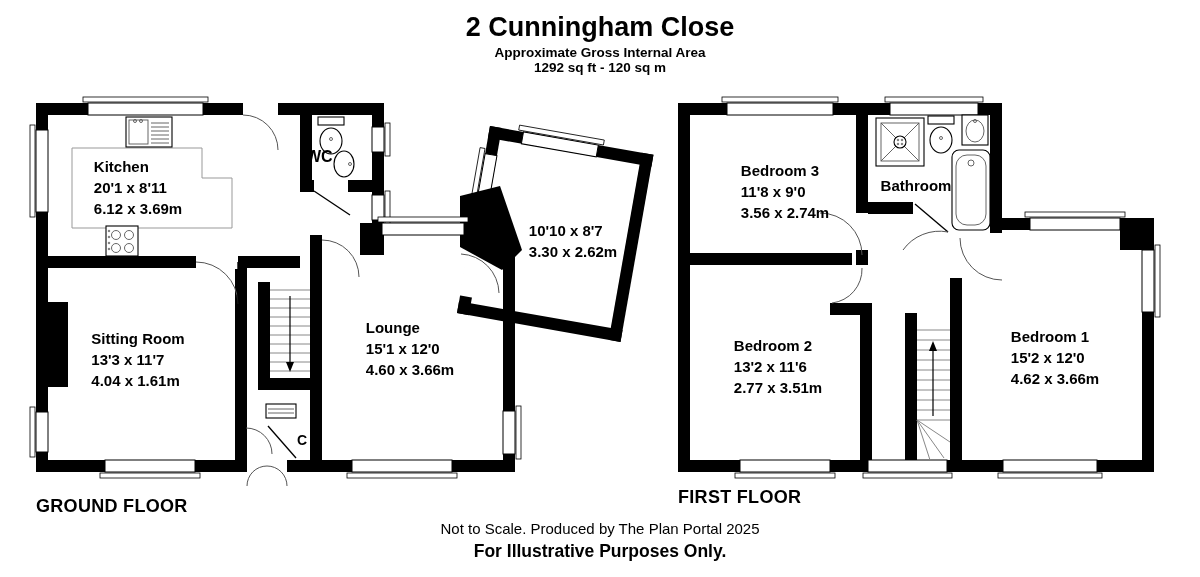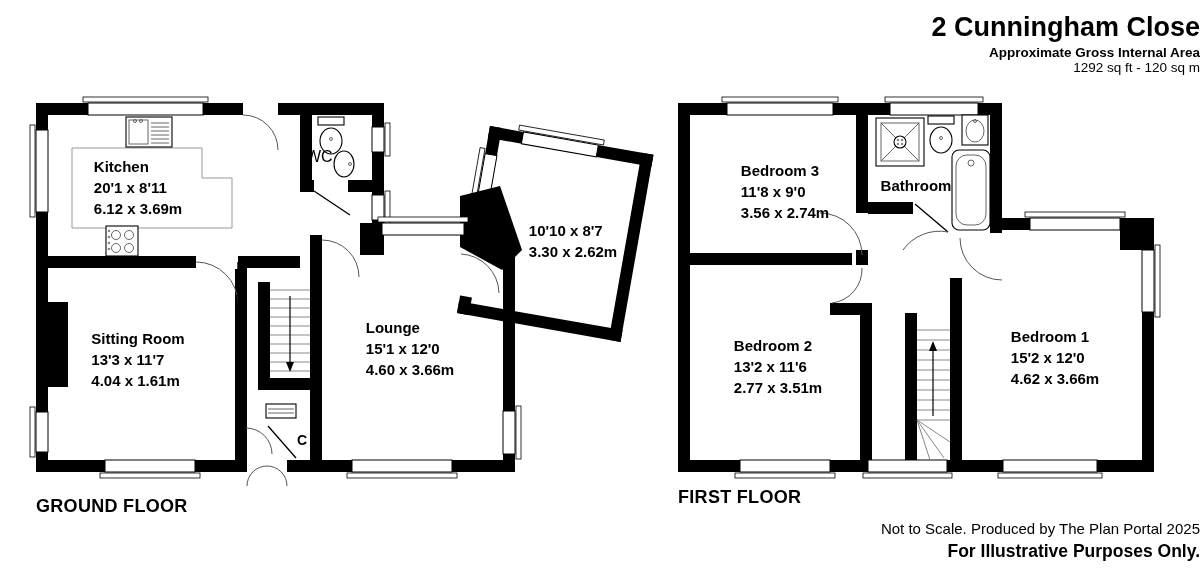--- a/index.html
+++ b/index.html
@@ -1,27 +1,27 @@
 <!DOCTYPE html>
 <html><head>
 <meta charset="utf-8">
 <style>
   html,body{margin:0;padding:0;background:#fff}
   .page{position:relative;width:1200px;height:577px;background:#fff;overflow:hidden;
         font-family:"Liberation Sans",sans-serif;color:#000}
-  .center{position:absolute;left:0;right:0;text-align:right}
+  .center{position:absolute;left:0;right:0;text-align:center}
   .title-main{top:12px;font-size:27px;font-weight:bold}
   .title-sub{top:45px;font-size:13.5px;font-weight:bold}
-  .title-area{top:60px;font-size:13.5px;font-weight:normal}
+  .title-area{top:60px;font-size:13.5px;font-weight:bold}
   .footer-1{top:520px;font-size:15px}
   .footer-2{top:541px;font-size:17.5px;font-weight:bold}
   .room-label{position:absolute;transform:translateX(-50%);text-align:left;white-space:nowrap;
               font-weight:bold;font-size:15px;line-height:21px}
   .room-label span{display:block}
-  .tag{position:absolute;font-weight:normal;font-size:16px}
+  .tag{position:absolute;font-weight:bold;font-size:16px}
   .tag-small{position:absolute;font-weight:bold;font-size:14px}
   .floor-label{position:absolute;font-weight:bold;font-size:18px;letter-spacing:.3px}
   svg{position:absolute;left:0;top:0}
   .wall{fill:#000;stroke:none}
   .gap{fill:#fff;stroke:none}
   .win{fill:#fff;stroke:#000;stroke-width:1}
   .sill{fill:#fff;stroke:#000;stroke-width:.8}
   .door{fill:none;stroke:#555;stroke-width:1}
   .leaf{stroke:#000;stroke-width:1.4}
   .fix{fill:#fff;stroke:#000;stroke-width:1.1}

